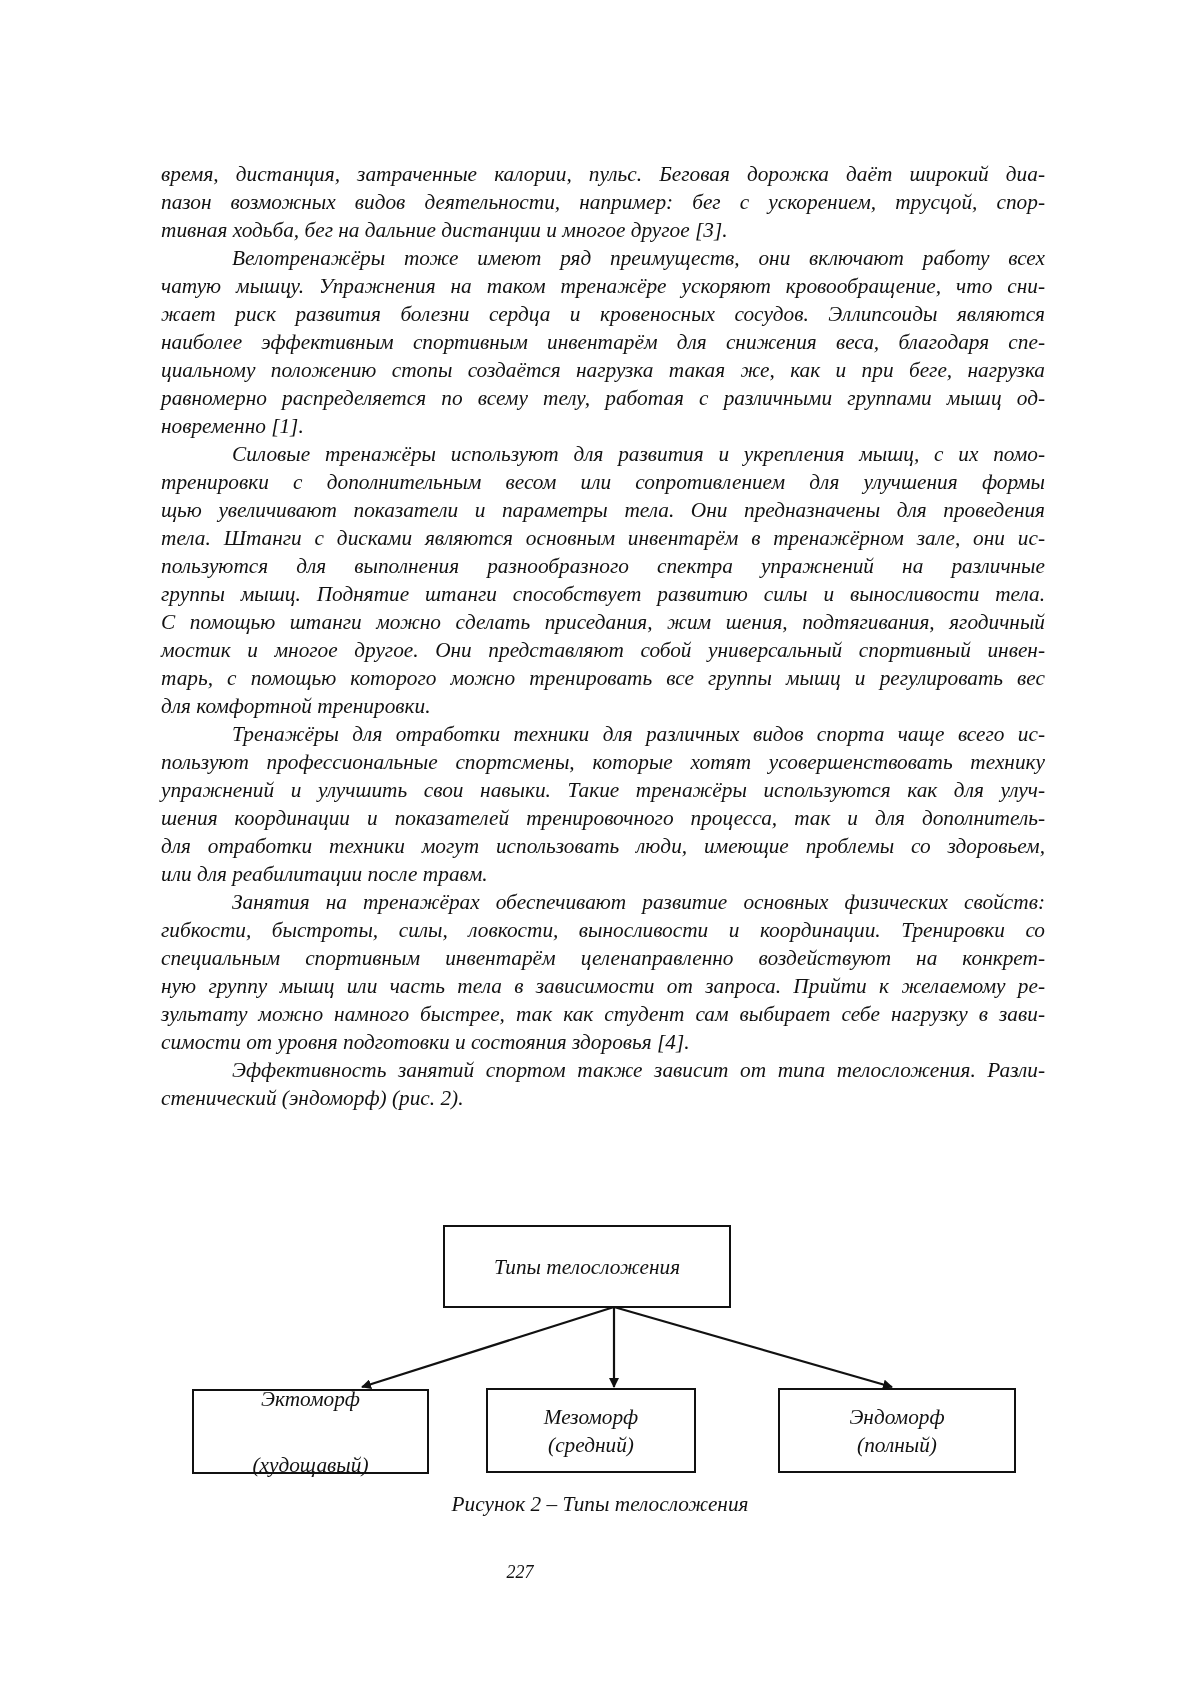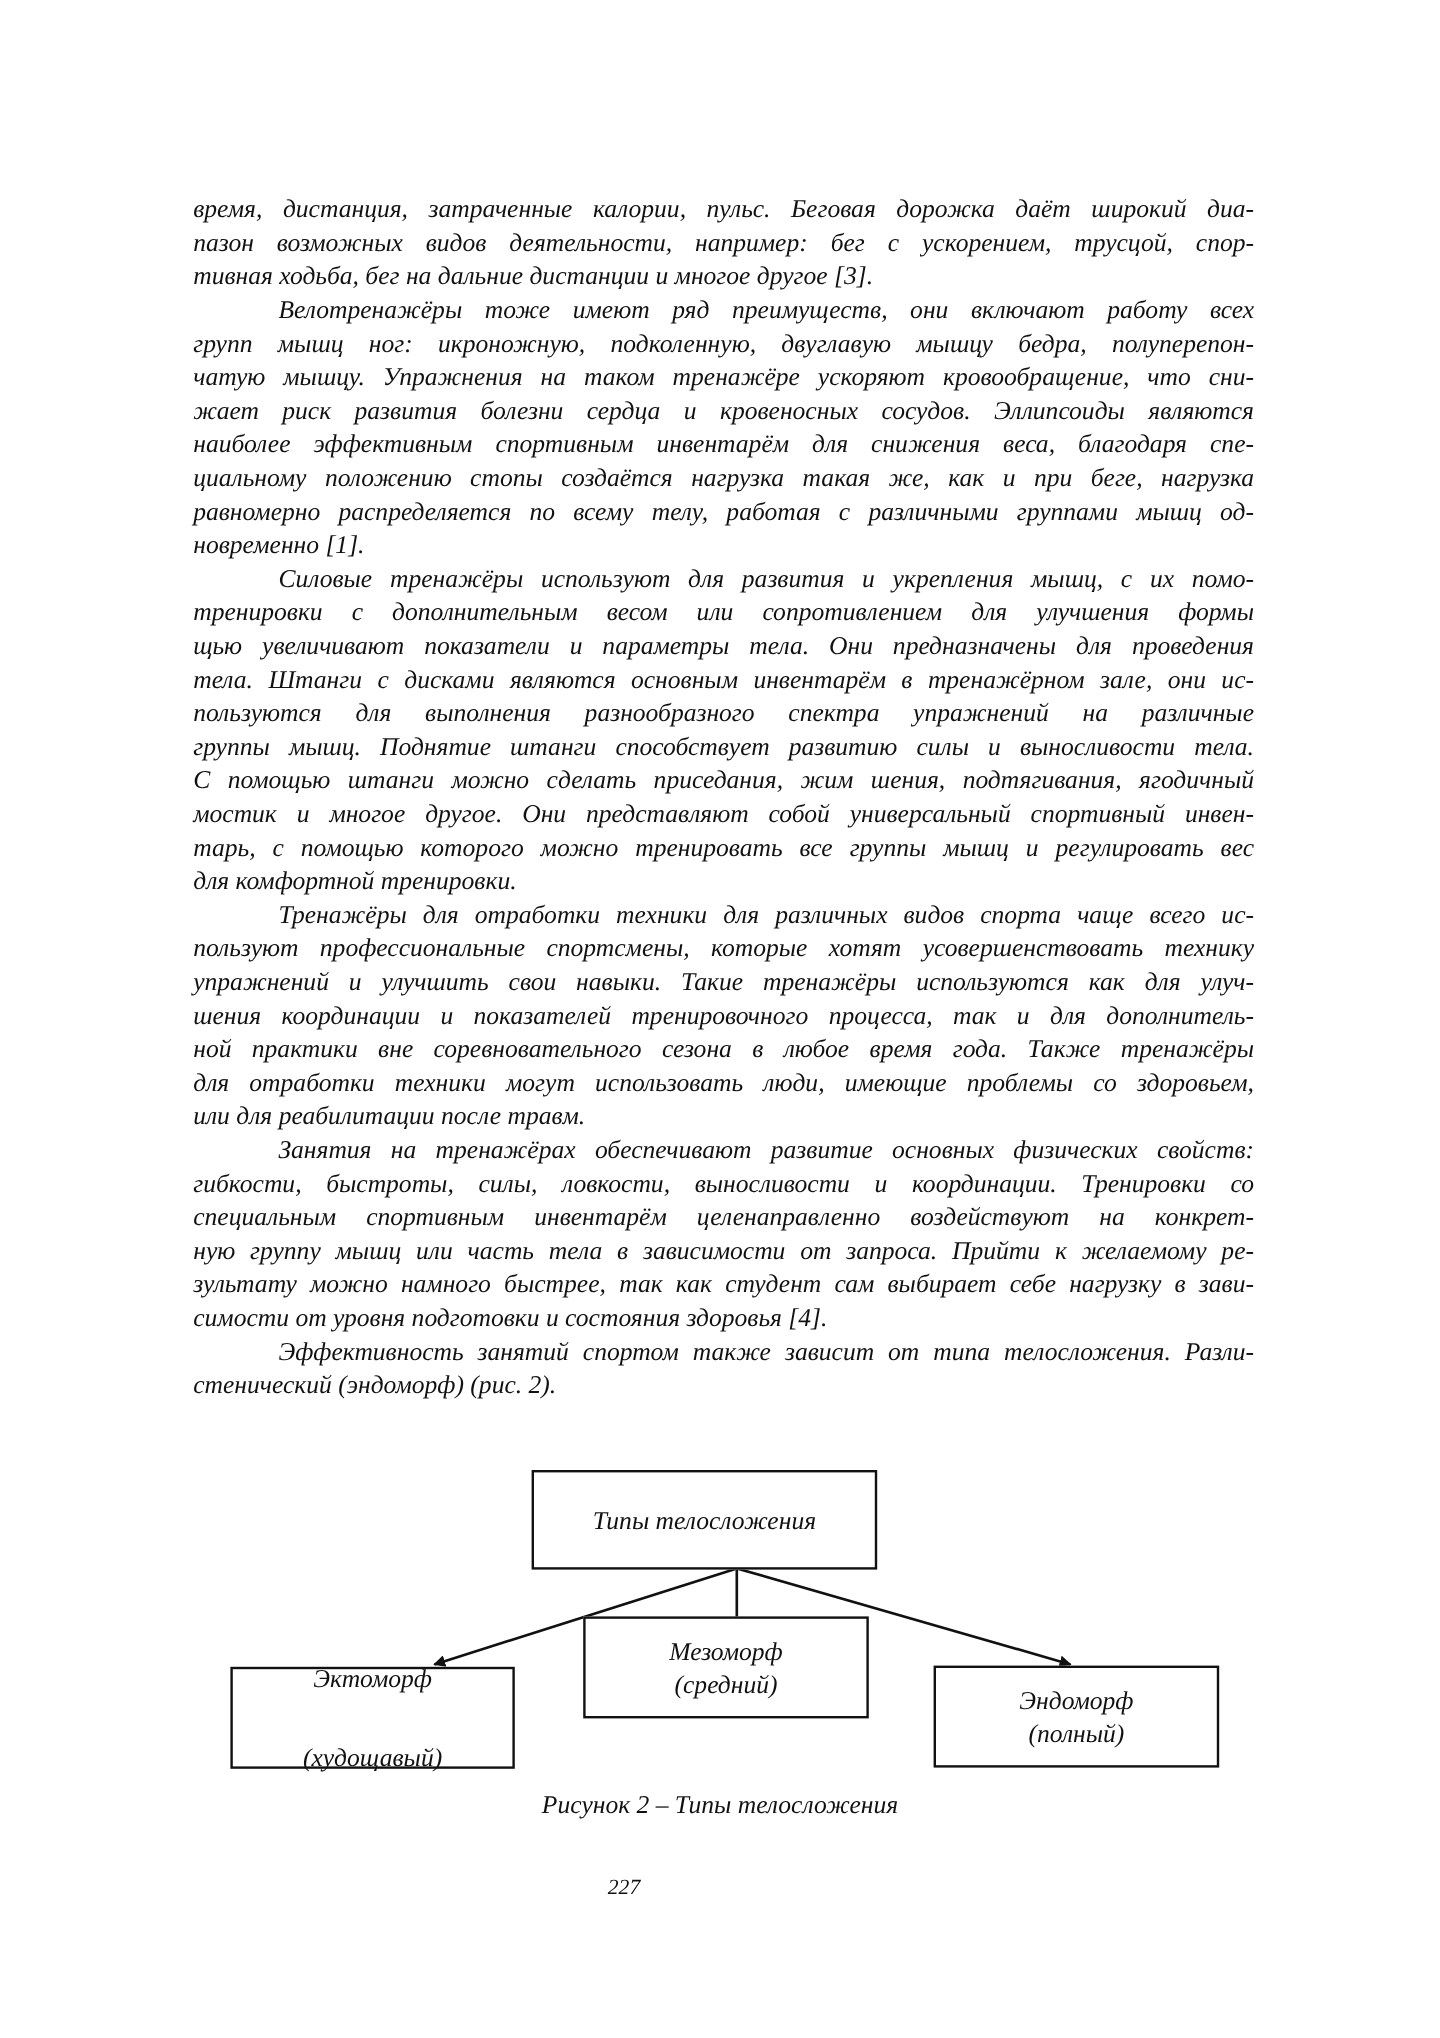--- a/index.html
+++ b/index.html
@@ -28,21 +28,20 @@
 <div class="page">
 
   <div class="body-text" id="body-text">
       <div>
         <div class="line">время, дистанция, затраченные калории, пульс. Беговая дорожка даёт широкий диа-</div>
         <div class="line">пазон возможных видов деятельности, например: бег с ускорением, трусцой, спор-</div>
         <div class="line last">тивная ходьба, бег на дальние дистанции и многое другое [3].</div>
       </div>
       <div>
         <div class="line indent">Велотренажёры тоже имеют ряд преимуществ, они включают работу всех</div>
-        <div class="line">групп мышц ног: икроножную, подколенную, двуглавую мышцу бедра, полуперепон-</div>
         <div class="line">чатую мышцу. Упражнения на таком тренажёре ускоряют кровообращение, что сни-</div>
         <div class="line">жает риск развития болезни сердца и кровеносных сосудов. Эллипсоиды являются</div>
         <div class="line">наиболее эффективным спортивным инвентарём для снижения веса, благодаря спе-</div>
         <div class="line">циальному положению стопы создаётся нагрузка такая же, как и при беге, нагрузка</div>
         <div class="line">равномерно распределяется по всему телу, работая с различными группами мышц од-</div>
         <div class="line last">новременно [1].</div>
       </div>
       <div>
         <div class="line indent">Силовые тренажёры используют для развития и укрепления мышц, с их помо-</div>
         <div class="line">тренировки с дополнительным весом или сопротивлением для улучшения формы</div>
@@ -53,21 +52,20 @@
         <div class="line">С помощью штанги можно сделать приседания, жим шения, подтягивания, ягодичный</div>
         <div class="line">мостик и многое другое. Они представляют собой универсальный спортивный инвен-</div>
         <div class="line">тарь, с помощью которого можно тренировать все группы мышц и регулировать вес</div>
         <div class="line last">для комфортной тренировки.</div>
       </div>
       <div>
         <div class="line indent">Тренажёры для отработки техники для различных видов спорта чаще всего ис-</div>
         <div class="line">пользуют профессиональные спортсмены, которые хотят усовершенствовать технику</div>
         <div class="line">упражнений и улучшить свои навыки. Такие тренажёры используются как для улуч-</div>
         <div class="line">шения координации и показателей тренировочного процесса, так и для дополнитель-</div>
-        <div class="line">ной практики вне соревновательного сезона в любое время года. Также тренажёры</div>
         <div class="line">для отработки техники могут использовать люди, имеющие проблемы со здоровьем,</div>
         <div class="line last">или для реабилитации после травм.</div>
       </div>
       <div>
         <div class="line indent">Занятия на тренажёрах обеспечивают развитие основных физических свойств:</div>
         <div class="line">гибкости, быстроты, силы, ловкости, выносливости и координации. Тренировки со</div>
         <div class="line">специальным спортивным инвентарём целенаправленно воздействуют на конкрет-</div>
         <div class="line">ную группу мышц или часть тела в зависимости от запроса. Прийти к желаемому ре-</div>
         <div class="line">зультату можно намного быстрее, так как студент сам выбирает себе нагрузку в зави-</div>
         <div class="line last">симости от уровня подготовки и состояния здоровья [4].</div>
@@ -92,21 +90,21 @@
 
     <div class="box" style="left:443px; top:1225px; width:288px; height:83px;">
       <span>Типы телосложения</span>
     </div>
 
     <div class="box" style="left:192px; top:1389px; width:237px; height:85px;gap:38px;">
       <span>Эктоморф</span>
       <span>(худощавый)</span>
     </div>
 
-    <div class="box" style="left:486px; top:1347px; width:238px; height:85px;">
+    <div class="box" style="left:486px; top:1388px; width:210px; height:85px;">
       <span>Мезоморф</span>
       <span>(средний)</span>
     </div>
 
     <div class="box" style="left:778px; top:1388px; width:238px; height:85px;">
       <span>Эндоморф</span>
       <span>(полный)</span>
     </div>
   </div>
 

